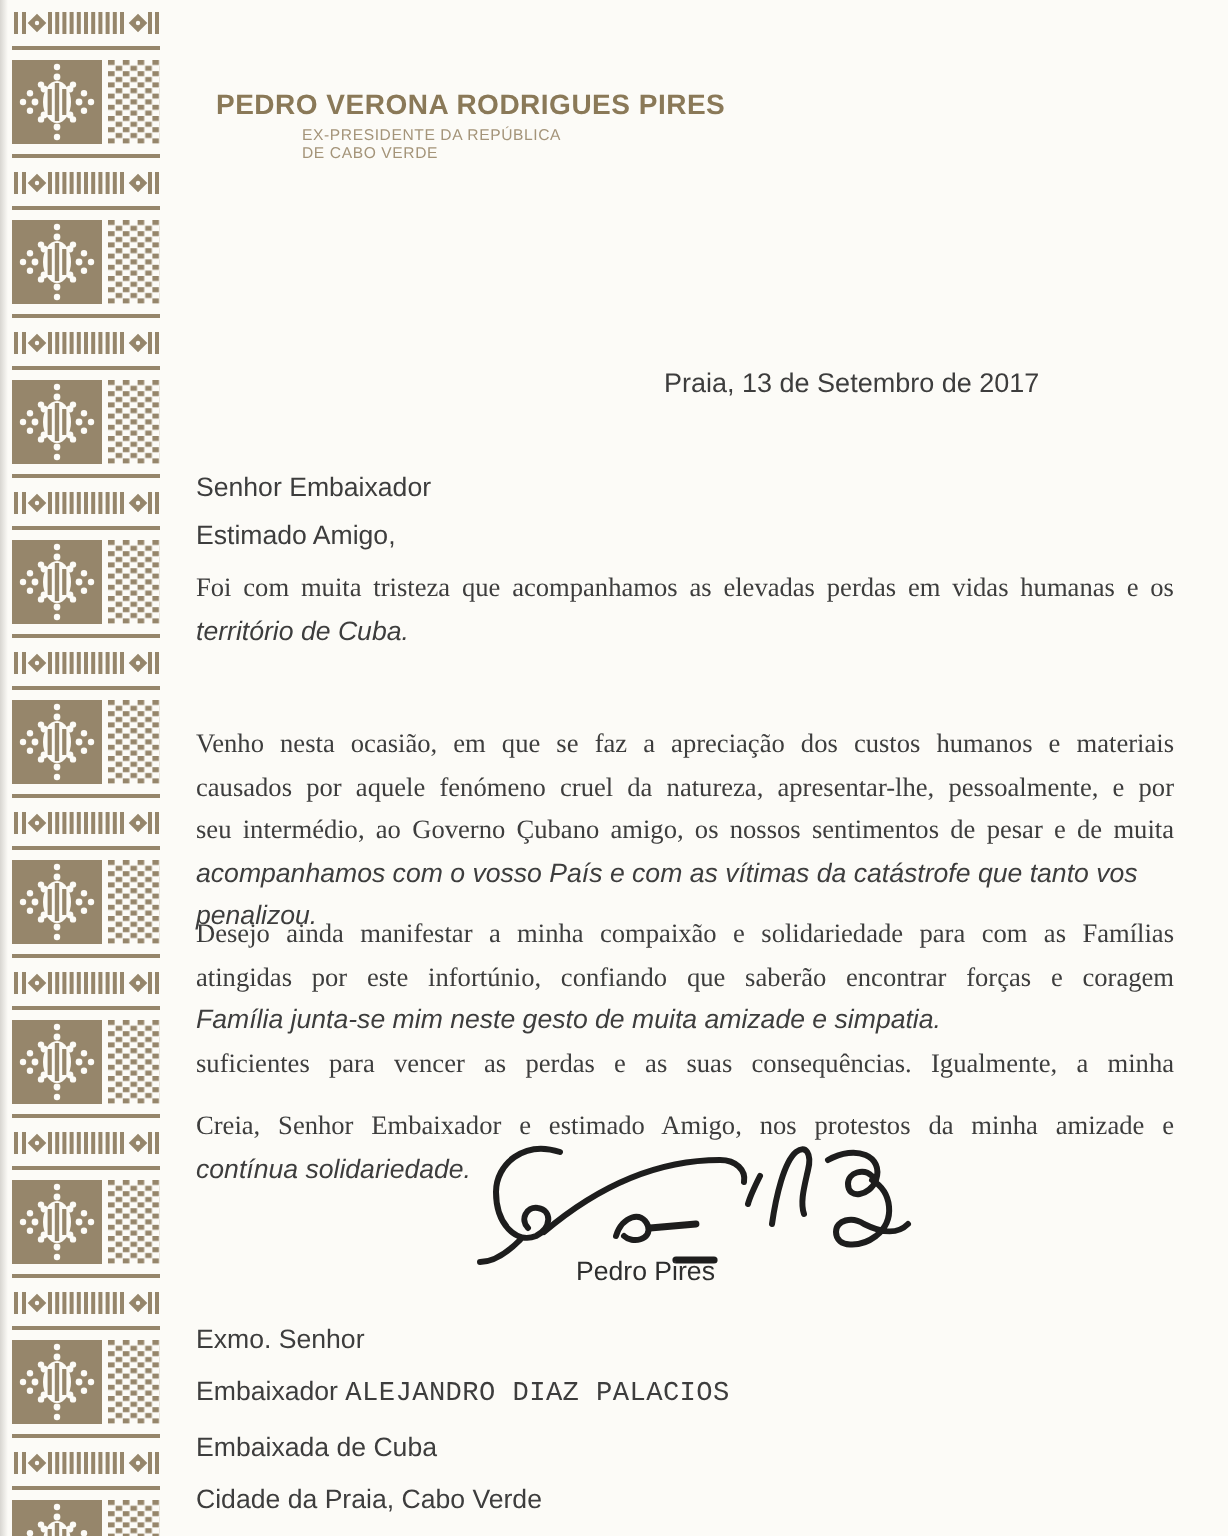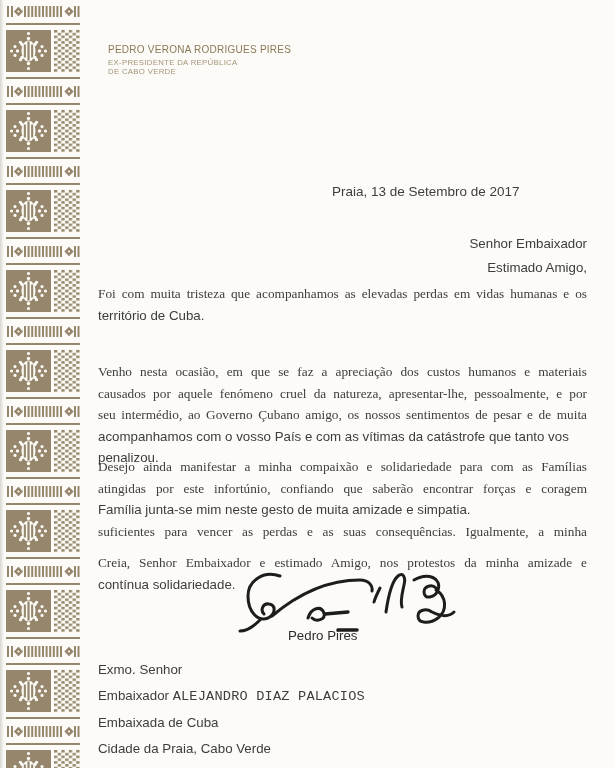--- a/index.html
+++ b/index.html
@@ -10,36 +10,37 @@
     overflow:hidden;
     font-family:"Liberation Sans",sans-serif;
   }
   .scan-edge-left{
     position:absolute;left:0;top:0;width:4px;height:768px;
     background:linear-gradient(to right,#d8d6d1,rgba(216,214,209,0));
   }
   .pano-strip{position:absolute;left:6px;top:0;}
   .letterhead{position:absolute;left:108px;top:44px;}
   .lh-name{
-    font-size:10px;font-weight:normal;letter-spacing:.25px;
+    font-size:14px;font-weight:bold;letter-spacing:.25px;
     color:var(--lh-brown,#8a7958);
   }
   .lh-sub{
     margin-top:3px;font-size:7.8px;letter-spacing:.3px;line-height:9px;
     color:var(--lh-brown-light,#a49479);
+    margin-left:43px;
   }
   .dateline{
     position:absolute;left:332px;top:184px;
     font-size:13.5px;color:var(--ink,#3d3d3d);
   }
   .block{position:absolute;left:98px;width:489px;color:var(--ink,#3d3d3d);font-size:13.3px;}
   .block .ln{line-height:21.5px;}
   .jl{text-align:justify;text-align-last:justify;font-family:Liberation Serif, serif;}
-  .jl-last{text-align:left;}
-  .salutation{top:232px;text-align:right;}
+  .jl-last{text-align:left;font-style:italic;}
+  .salutation{top:232px;}
   .salutation .ln{line-height:23.5px;}
   .p1{top:283px;}
   .p2{top:361px;}
   .p3{top:456px;}
   .p4{top:552px;}
   .sig-svg{position:absolute;left:228px;top:568px;}
   .sig-name{
     position:absolute;left:288px;top:628px;
     font-size:13.3px;color:#2e2e2e;
   }

